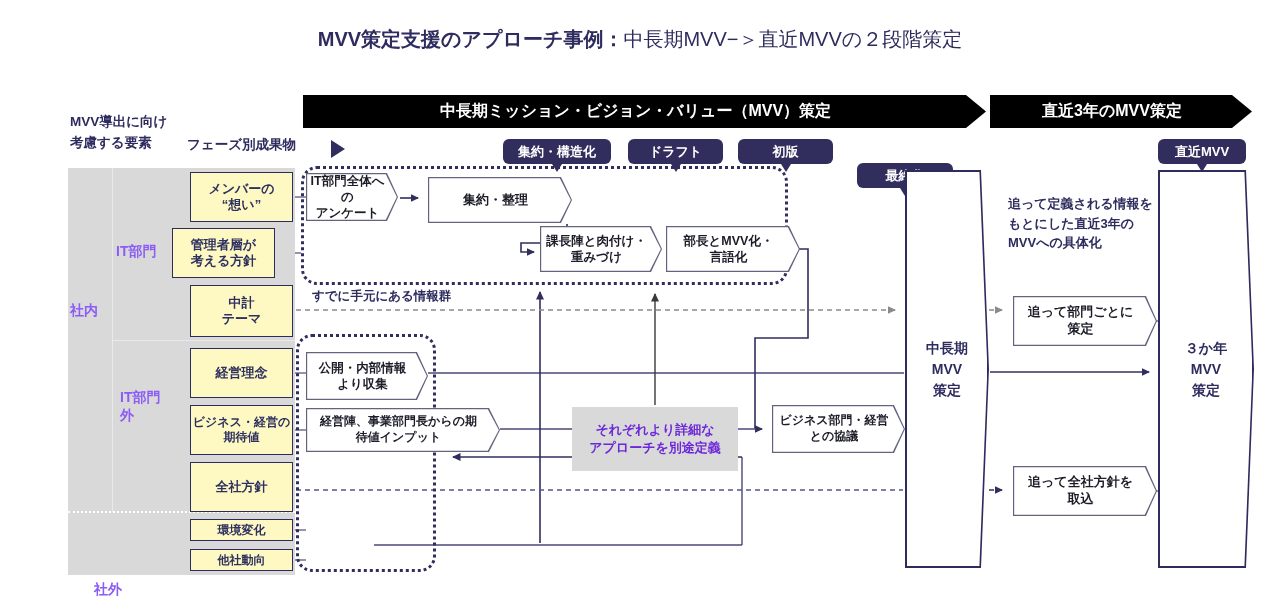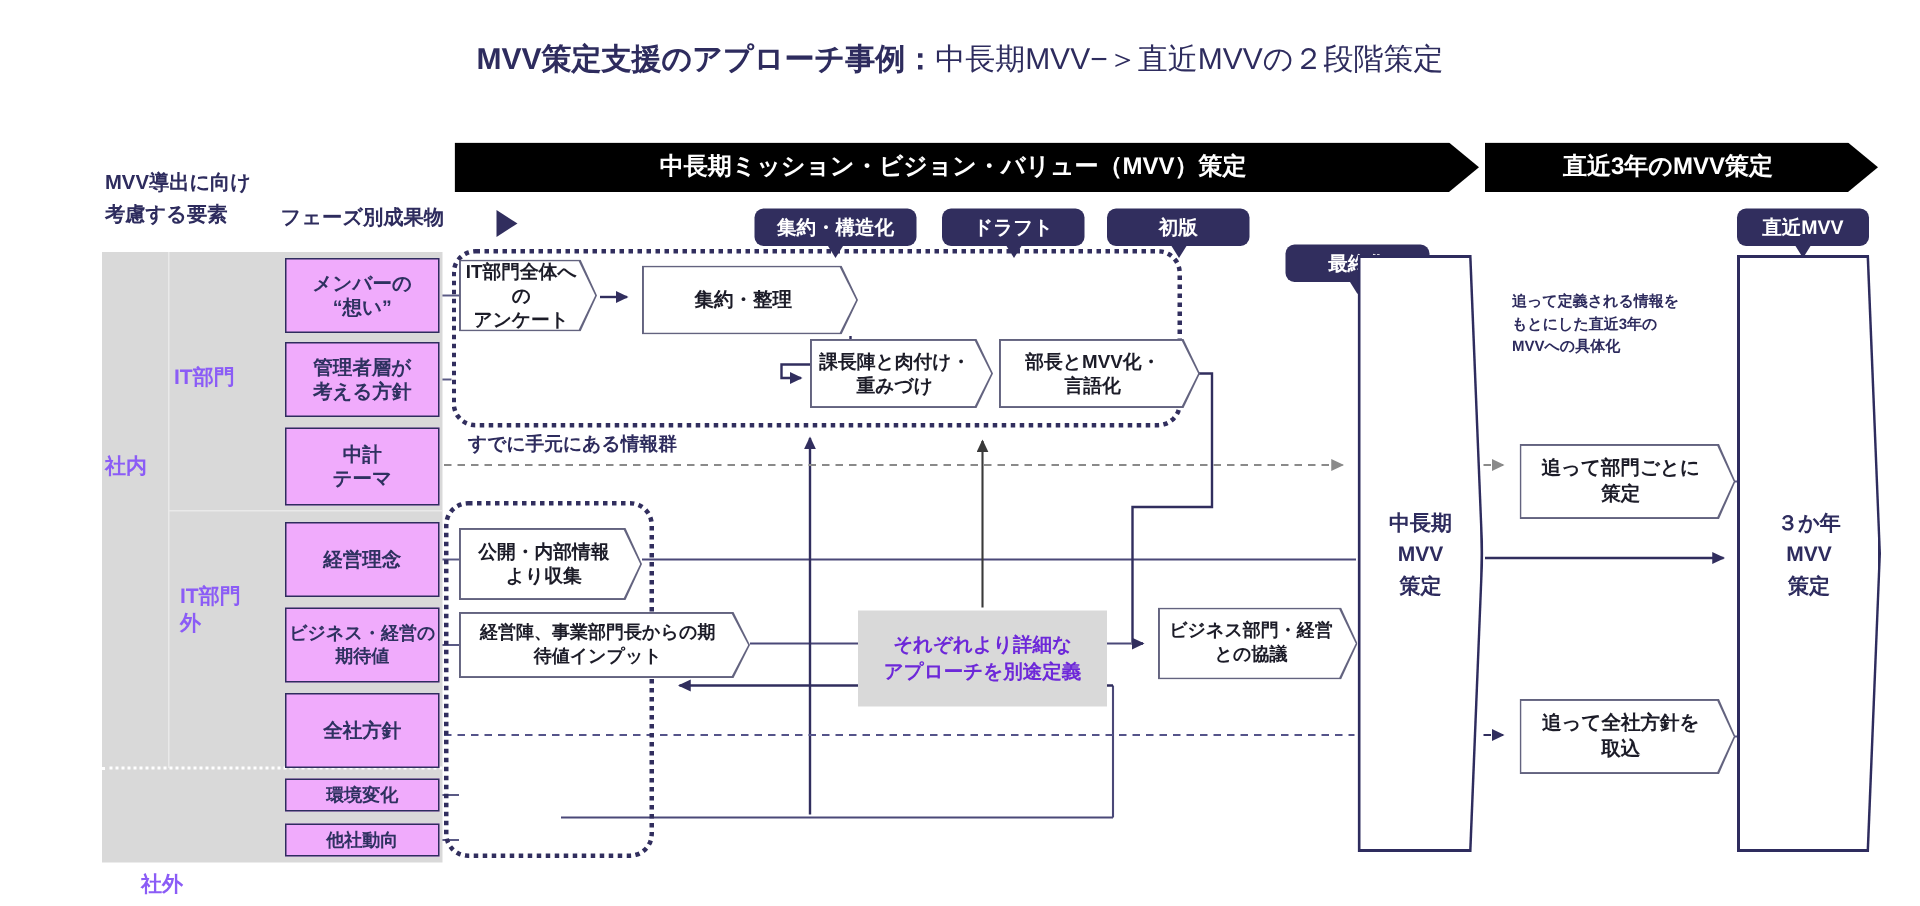--- a/index.html
+++ b/index.html
@@ -16,21 +16,21 @@
           font-weight:bold;font-size:16px;clip-path:polygon(0 0,calc(100% - 20px) 0,100% 50%,calc(100% - 20px) 100%,0 100%);
           padding-right:18px;box-sizing:border-box;}
   
   .bubble{height:25px;background:#312e5e;color:#fff;border-radius:6px;display:flex;align-items:center;justify-content:center;
           font-weight:bold;font-size:13px;}
   .tail{position:absolute;top:100%;left:50%;margin-left:-5px;width:0;height:0;
         border-left:5px solid transparent;border-right:5px solid transparent;border-top:8px solid #312e5e;}
   
   .panel{background:#d9d9d9;}
   .grouplabel{color:#8b5cf6;font-weight:bold;font-size:14px;line-height:1.3;}
-  .ebox{background:#f0abfc;border:1.5px solid #2e2c5e;box-sizing:border-box;display:flex;align-items:center;justify-content:center;
+  .ebox{background:#fef9c3;border:1.5px solid #2e2c5e;box-sizing:border-box;display:flex;align-items:center;justify-content:center;
         text-align:center;color:#2e3160;font-weight:bold;font-size:13px;line-height:1.25;}
   
   .dotrect{border:3px dotted #312e5e;border-radius:16px;box-sizing:border-box;}
   
   .pent{position:absolute;}
   .pent .pbg{position:absolute;inset:0;background:#63637f;clip-path:polygon(0 0,calc(100% - 11px) 0,100% 50%,calc(100% - 11px) 100%,0 100%);}
   .pent .pfg{position:absolute;inset:1.2px;background:#fff;clip-path:polygon(0 0,calc(100% - 11px) 0,100% 50%,calc(100% - 11px) 100%,0 100%);}
   .pent .plabel{position:absolute;inset:0;display:flex;align-items:center;justify-content:center;text-align:center;
         color:#1c1c28;font-weight:bold;font-size:13px;line-height:1.3;padding-right:9px;white-space:pre-line;}
   
@@ -138,36 +138,36 @@
   <div class="abs" style="left:68px;top:511px;width:227px;height:0;border-top:2px dotted #ffffff;"></div>
 
   <div class="abs grouplabel" style="left:70px;top:301px;">社内</div>
   <div class="abs grouplabel" style="left:116px;top:242px;">IT部門</div>
   <div class="abs grouplabel pre" style="left:120px;top:388px;">IT部門
 外</div>
   <div class="abs grouplabel" style="left:94px;top:540px;margin-top:40px;">社外</div>
 
   <div class="abs ebox pre" style="left:190px;top:172px;width:103px;height:50px;">メンバーの
 “想い”</div>
-  <div class="abs ebox pre" style="left:190px;top:228px;width:103px;height:50px;">管理者層が
+  <div class="abs ebox pre" style="left:172px;top:228px;width:103px;height:50px;">管理者層が
 考える方針</div>
   <div class="abs ebox pre" style="left:190px;top:285px;width:103px;height:52px;">中計
 テーマ</div>
   <div class="abs ebox pre" style="left:190px;top:348px;width:103px;height:50px;">経営理念</div>
   <div class="abs ebox pre" style="left:190px;top:405px;width:103px;height:50px;font-size:12px;">ビジネス・経営の
 期待値</div>
   <div class="abs ebox pre" style="left:190px;top:462px;width:103px;height:50px;">全社方針</div>
   <div class="abs ebox" style="left:190px;top:519px;width:103px;height:22px;font-size:12px;">環境変化</div>
   <div class="abs ebox" style="left:190px;top:549px;width:103px;height:22px;font-size:12px;">他社動向</div>
 
   <div class="abs dotrect" style="left:301px;top:166px;width:487px;height:119px;"></div>
   <div class="abs dotrect" style="left:296px;top:334px;width:140px;height:238px;"></div>
 
   <div class="abs note" style="left:312px;top:288px;font-size:12.5px;">すでに手元にある情報群</div>
-  <div class="abs note pre" style="left:1008px;top:194px;width:170px;font-size:10px;line-height:1.5;">追って定義される情報を
+  <div class="abs note pre" style="left:1008px;top:194px;width:170px;font-size:13px;line-height:1.5;">追って定義される情報を
 もとにした直近3年の
 MVVへの具体化</div>
   <div class="abs graynote pre" style="left:572px;top:407px;width:166px;height:64px;">それぞれより詳細な
 アプローチを別途定義</div>
 
   <div class="pent" style="left:306px;top:173px;width:92px;height:48px;">
     <div class="pbg"></div>
       <div class="pfg"></div>
     <div class="plabel" style="font-size:12.5px;">IT部門全体への
 アンケート</div>

